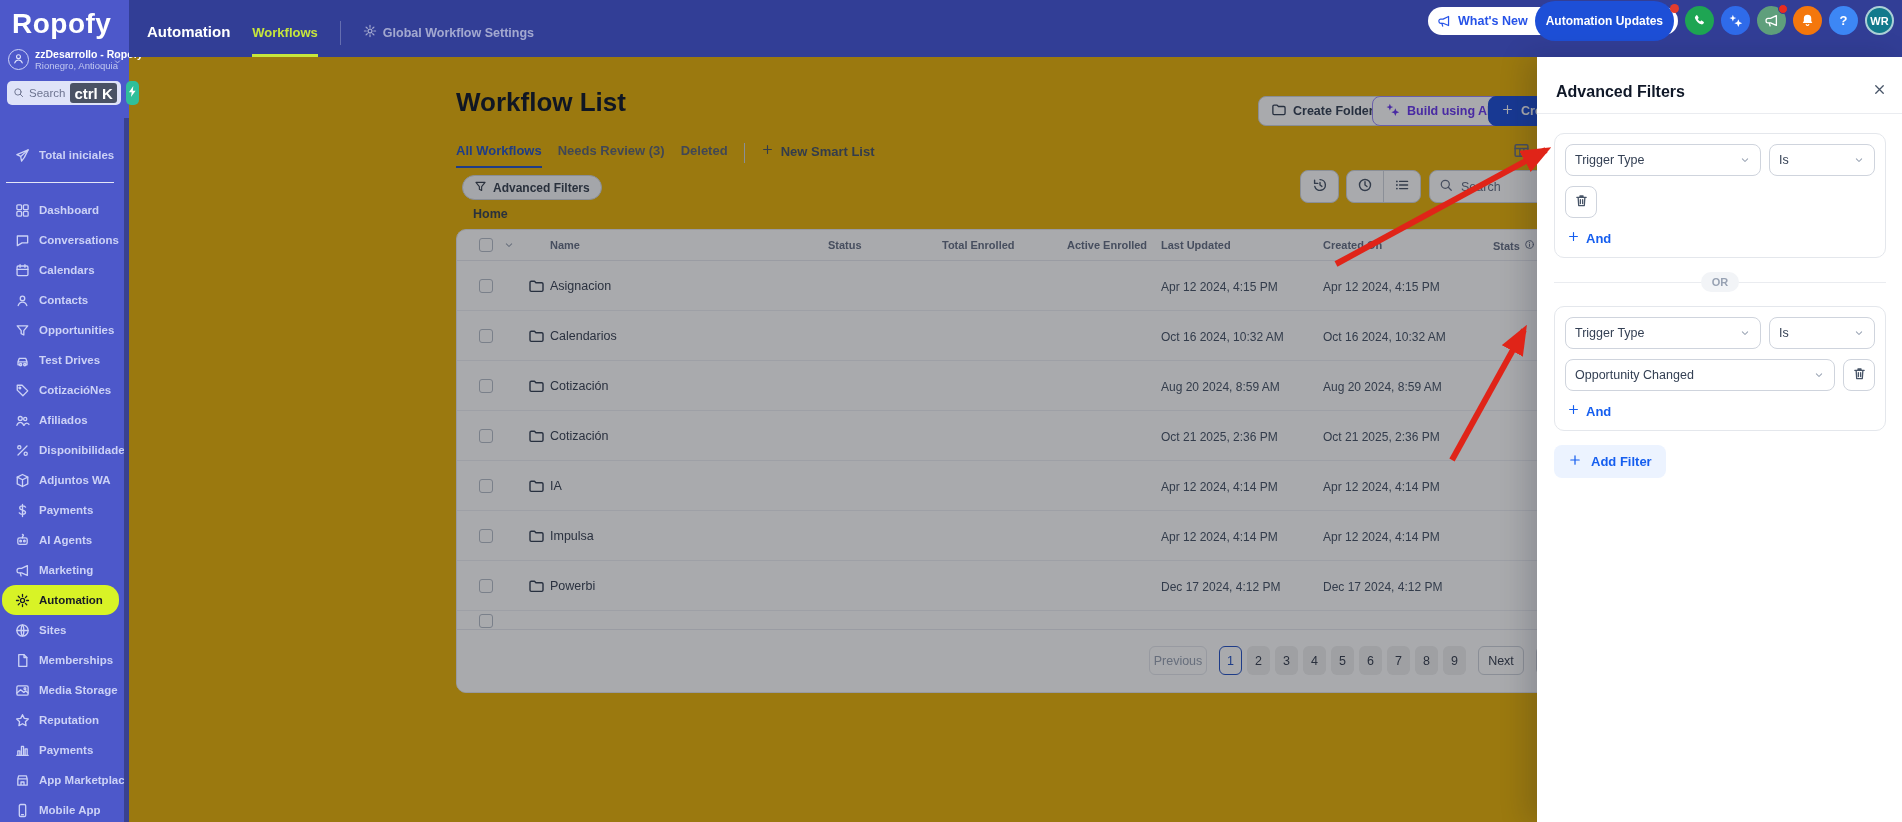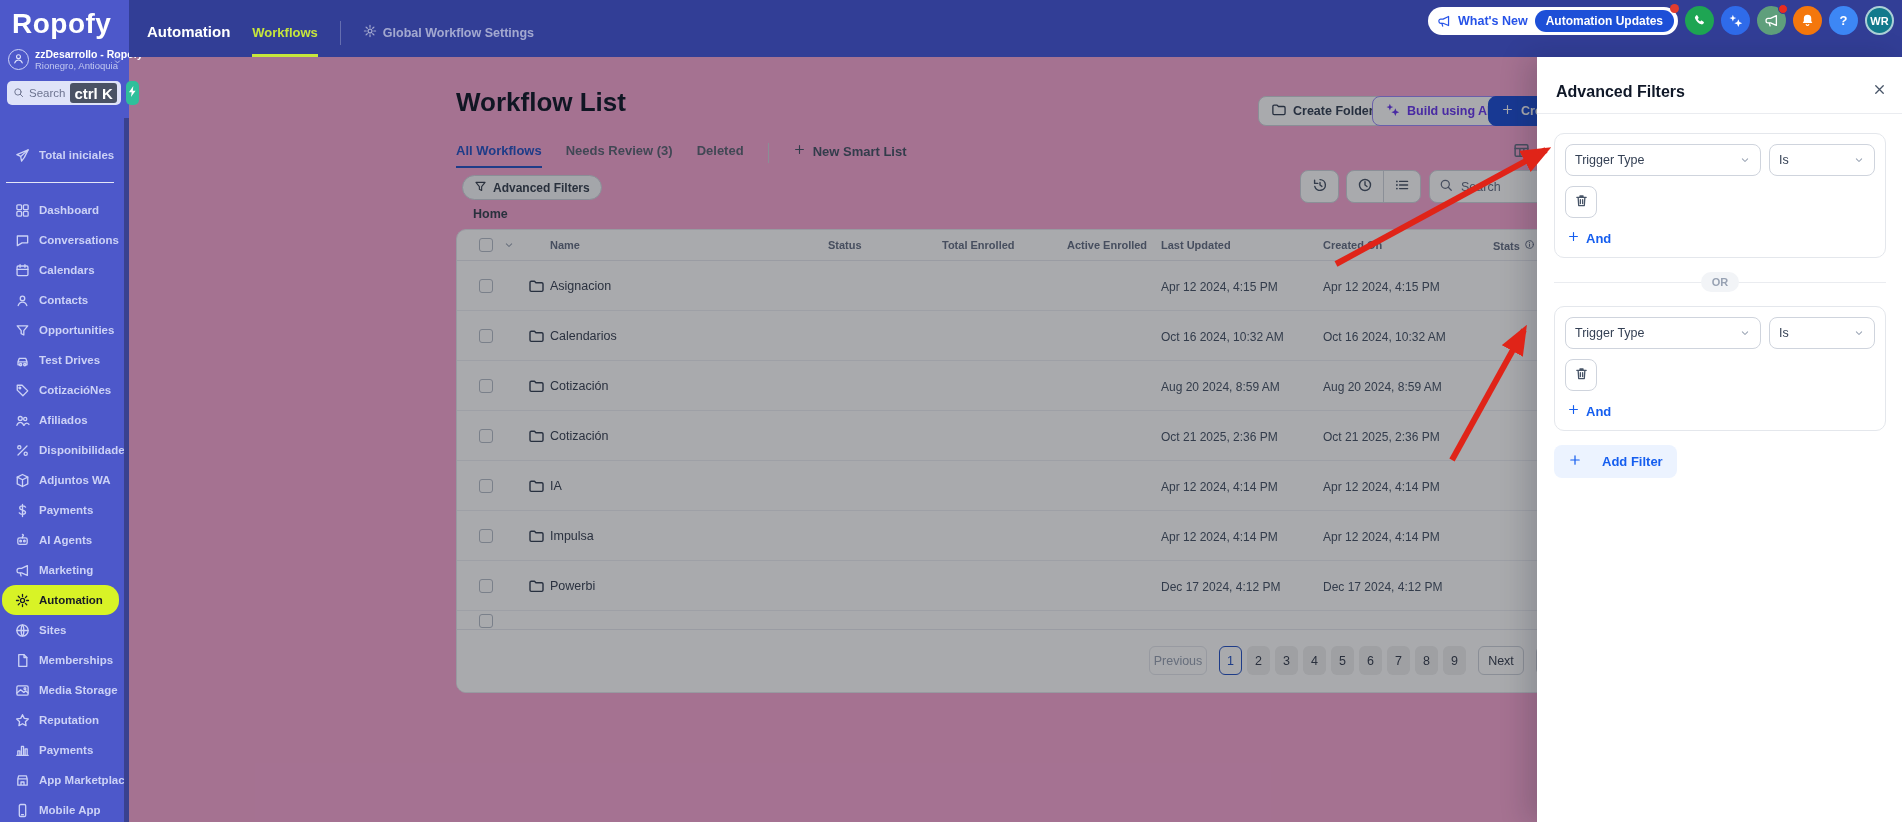--- a/index.html
+++ b/index.html
@@ -38,37 +38,37 @@
   .tb-tab-main{color:#fff;font-size:15px;font-weight:700;padding-bottom:17px;cursor:pointer;}
   .tb-tab{color:#c7e63b;font-size:13px;font-weight:700;padding-bottom:14px;border-bottom:3px solid #c7e63b;cursor:pointer;}
   .tb-vdiv{width:1px;height:24px;background:rgba(255,255,255,.25);margin-bottom:12px;}
   .tb-settings{display:flex;gap:6px;color:rgba(255,255,255,.55);font-size:12.5px;font-weight:600;
                padding-bottom:16px;align-items:center;cursor:pointer;}
   .tb-right{position:absolute;right:8px;top:6px;display:flex;align-items:center;gap:7px;}
   .whatsnew{display:flex;align-items:center;gap:7px;background:#fff;border-radius:999px;height:28px;
             padding:0 4px 0 9px;position:relative;cursor:pointer;}
   .wn-ico{color:#2653e8;display:flex;}
   .wn-text{color:#2653e8;font-weight:700;font-size:12.5px;white-space:nowrap;}
-  .wn-pill{background:#1d4fd7;color:#fff;font-size:12px;font-weight:700;border-radius:999px;height:22px;
+  .wn-pill{background:#1d4fd7;color:#fff;font-size:12px;font-weight:700;border-radius:999px;height:40px;
            padding:0 11px;display:flex;align-items:center;white-space:nowrap;cursor:pointer;}
   .wn-dot{position:absolute;right:-1px;top:-3px;width:9px;height:9px;border-radius:50%;background:#e23c2e;}
   .tb-circle{position:relative;width:29px;height:29px;border-radius:50%;color:#fff;display:flex;
              align-items:center;justify-content:center;cursor:pointer;font-weight:700;font-size:13px;}
   .tb-avatar{border:2px solid rgba(255,255,255,.65);font-size:11px;}
   .tb-badge{position:absolute;right:-2px;top:-2px;width:10px;height:10px;border-radius:50%;background:#e82c20;border:1.5px solid #323e96;}
 
   
-  .content{position:absolute;left:129px;top:57px;right:0;bottom:0;background:#f9a8d4;}
+  .content{position:absolute;left:129px;top:57px;right:0;bottom:0;background:#eab308;}
   .page-title{position:absolute;left:327px;top:30px;font-size:26px;font-weight:700;color:#101828;}
   .btn{display:inline-flex;align-items:center;gap:7px;height:30px;border-radius:8px;font-size:12.5px;
        font-weight:600;padding:0 12px;cursor:pointer;border:1px solid #cfd4dc;background:#fff;color:#344054;white-space:nowrap;}
   .btn-folder{position:absolute;left:1129px;top:39px;}
   .btn-ai{position:absolute;left:1243px;top:39px;border-color:#9b8afb;color:#6938ef;}
   .btn-create{position:absolute;left:1359px;top:39px;width:64px;background:#1d4fd7;border-color:#1d4fd7;color:#fff;overflow:hidden;}
-  .wl-tabs{position:absolute;left:327px;top:86px;display:flex;align-items:flex-start;gap:24px;}
+  .wl-tabs{position:absolute;left:327px;top:86px;display:flex;align-items:flex-start;gap:16px;}
   .wl-tab{font-size:13px;font-weight:700;color:#5d6575;padding-bottom:8px;cursor:pointer;white-space:nowrap;}
   .wl-tab.active{color:#2653c5;border-bottom:2.5px solid #2653c5;}
   .wl-tab-divider{width:1px;height:20px;background:#cfd4dc;}
   .wl-newsmart{display:flex;align-items:center;gap:7px;font-size:13px;font-weight:600;color:#475467;cursor:pointer;white-space:nowrap;}
   .grid-ico{position:absolute;left:1384px;top:85px;color:#667085;cursor:pointer;}
   .adv-btn{position:absolute;left:333px;top:118px;display:inline-flex;align-items:center;gap:6px;height:25px;
            border-radius:999px;border:1px solid #cfd4dc;background:#f8f9fb;color:#384250;font-size:12px;
            font-weight:700;padding:0 11px;cursor:pointer;}
   .tool-btn{position:absolute;top:113px;height:33px;border:1px solid #d0d5dd;border-radius:8px;background:#fff;
             color:#475467;display:flex;align-items:center;justify-content:center;cursor:pointer;}
@@ -125,21 +125,21 @@
   .sel-op{flex:1;}
   .sel-value{flex:1;}
   .trash-btn{flex:0 0 auto;width:32px;height:32px;border:1px solid #cfd4dd;border-radius:8px;background:#fff;
              color:#475467;display:flex;align-items:center;justify-content:center;cursor:pointer;}
   .fg-and{display:inline-flex;align-items:center;gap:6px;color:#155eef;font-size:13px;font-weight:600;
           margin:2px 0 0 2px;cursor:pointer;}
   .or-div{position:relative;height:22px;margin:13px 0;display:flex;align-items:center;justify-content:center;}
   .or-div:before{content:"";position:absolute;left:0;right:0;top:50%;height:1px;background:#eaecf0;}
   .or-pill{position:relative;background:#f2f4f7;color:#98a2b3;font-size:11px;font-weight:700;
            padding:4px 11px;border-radius:999px;}
-  .add-filter{display:inline-flex;align-items:center;gap:20px;background:#ecf3ff;color:#155eef;font-size:13px;
+  .add-filter{display:inline-flex;align-items:center;gap:9px;background:#ecf3ff;color:#155eef;font-size:13px;
               font-weight:600;border:none;border-radius:8px;padding:8px 14px;margin-top:14px;cursor:pointer;font-family:inherit;}
 
   .arrows{position:absolute;inset:0;z-index:95;pointer-events:none;}
 </style>
 </head>
 <body>
 
 <div class="app">
 
   <aside class="sidebar">
@@ -689,20 +689,28 @@
             </div>
             <div class="select sel-op">
               <span class="sv">Is</span>
               <span class="sc ico">
                 <svg width="12" height="12" viewBox="0 0 16 16" fill="none" stroke="currentColor" stroke-width="1.4" stroke-linecap="round" stroke-linejoin="round">
                   <path d="M4.5 6.5L8 10l3.5-3.5"></path>
                 </svg>
               </span>
             </div>
           </div><div class="fg-row">
+            <div class="select sel-value">
+              <span class="sv">Opportunity Changed</span>
+              <span class="sc ico">
+                <svg width="12" height="12" viewBox="0 0 16 16" fill="none" stroke="currentColor" stroke-width="1.4" stroke-linecap="round" stroke-linejoin="round">
+                  <path d="M4.5 6.5L8 10l3.5-3.5"></path>
+                </svg>
+              </span>
+            </div>
             <button class="trash-btn">
               <span class="ico"><svg width="15" height="15" viewBox="0 0 16 16" fill="none" stroke="currentColor" stroke-width="1.4" stroke-linecap="round" stroke-linejoin="round">
                   <path d="M3 4.6h10M6.4 4.6V3.2h3.2v1.4M4.4 4.6l.6 8.8h6l.6-8.8M6.8 7v4.2M9.2 7v4.2"></path>
                 </svg></span>
             </button>
           </div><div class="fg-and">
             <span class="ico"><svg width="13" height="13" viewBox="0 0 16 16" fill="none" stroke="currentColor" stroke-width="1.4" stroke-linecap="round" stroke-linejoin="round">
                 <path d="M8 3.2v9.6M3.2 8h9.6"></path>
               </svg></span>
             <span>And</span>

